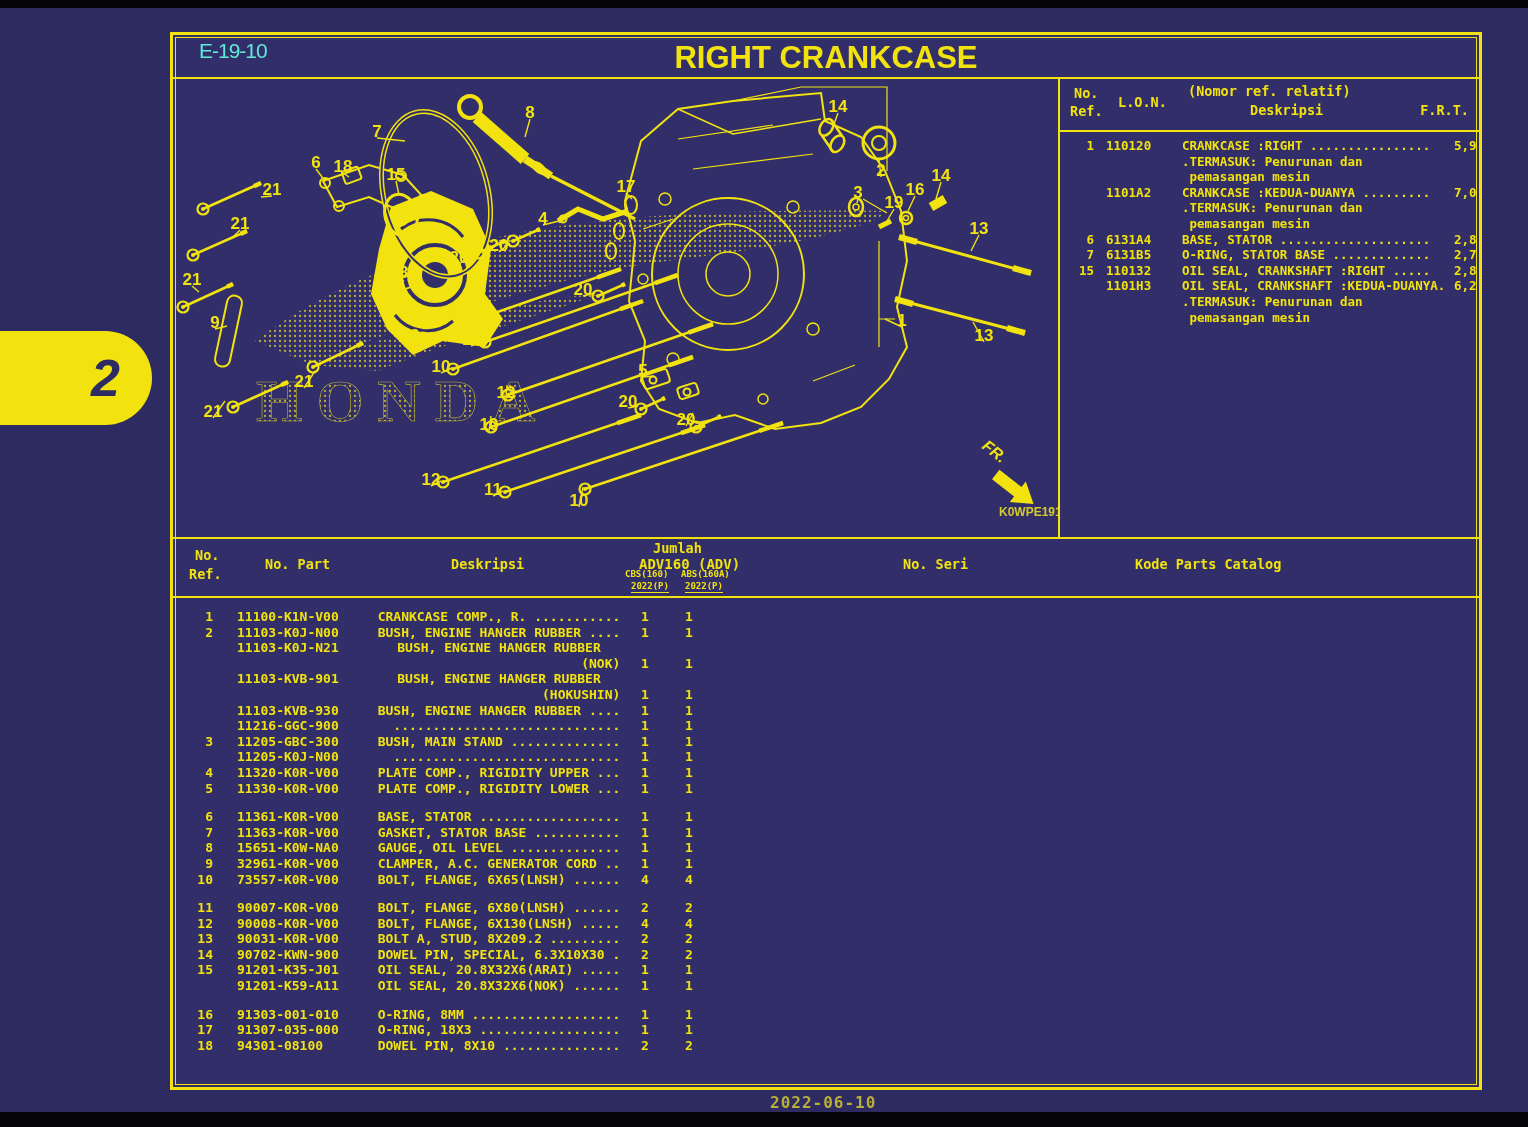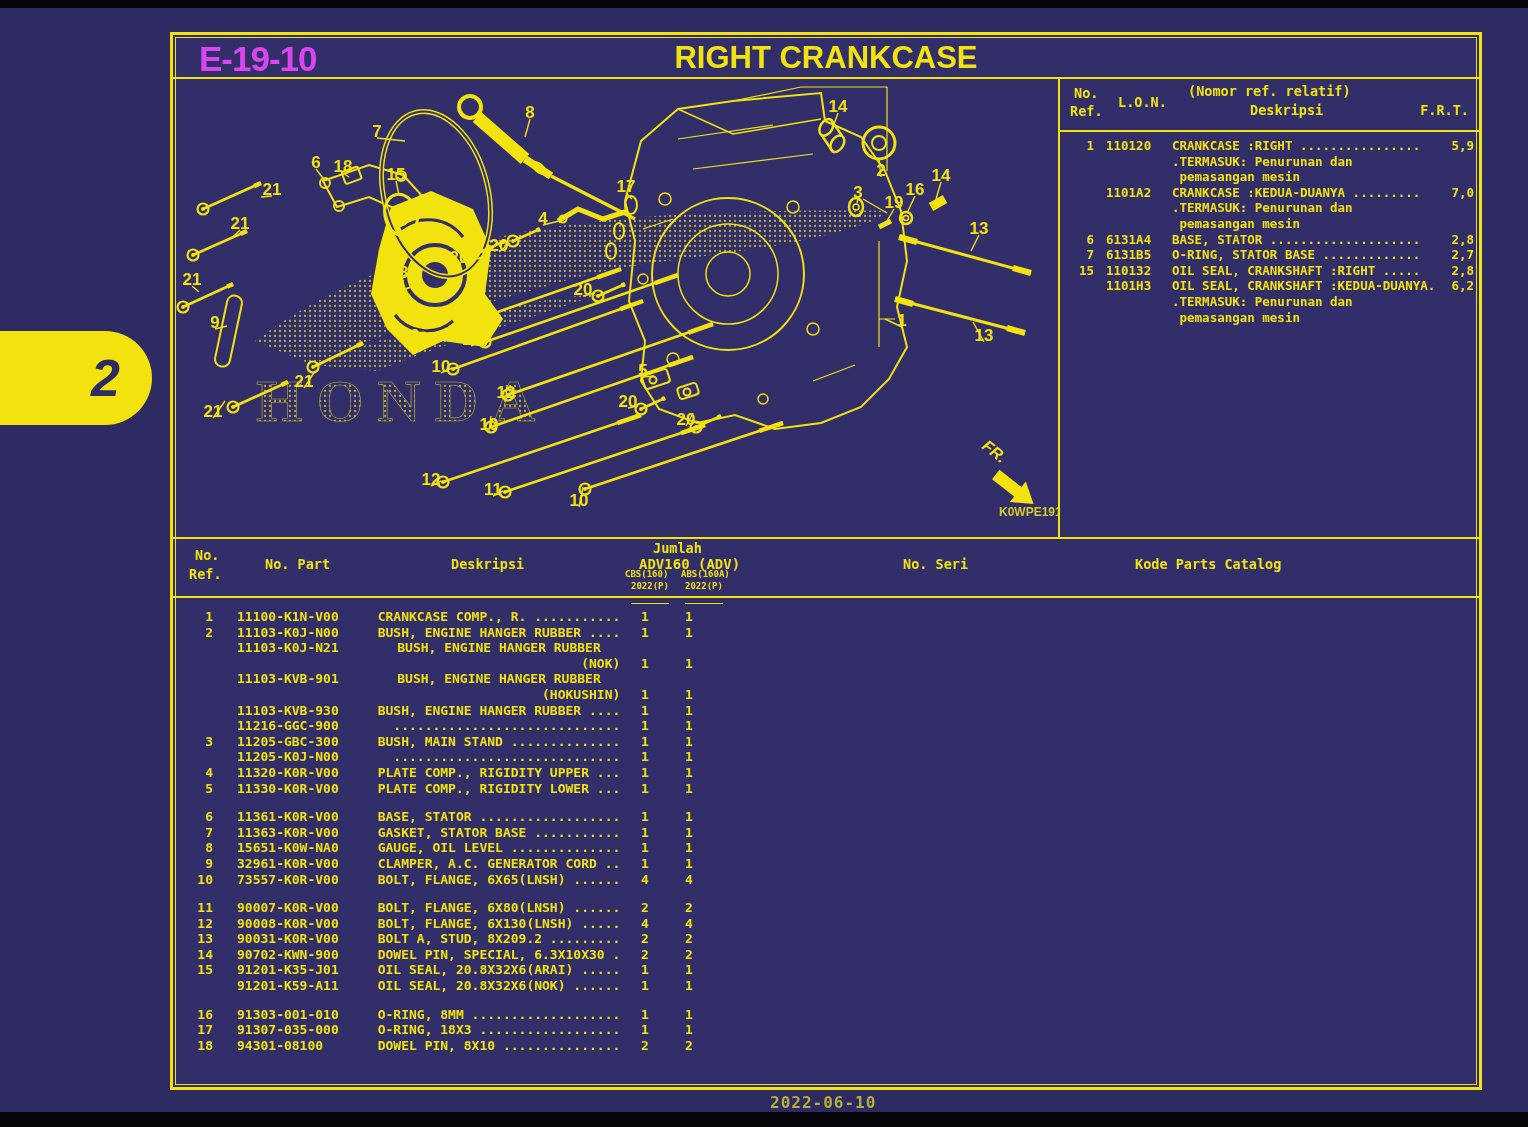--- a/index.html
+++ b/index.html
@@ -14,51 +14,51 @@
                border-radius:0 47px 47px 0;z-index:30;display:flex;align-items:center;justify-content:flex-end;}
   #chapter-tab .num{color:#2e2b63;font-size:52px;font-weight:bold;margin-right:32px;font-style:italic;}
 
   
   #frame{position:absolute;left:170px;top:32px;width:1306px;height:1052px;border:3px solid #f2e30e;
          background:#312e6a;}
   #frame .inner-line{position:absolute;inset:2px;border:1px solid #f2e30e;pointer-events:none;}
 
   
   #hdr{position:absolute;left:0;top:0;width:100%;height:42px;border-bottom:2px solid #f2e30e;}
-  #hdr .code{position:absolute;left:26px;top:4px;font-size:35px;font-weight:bold;color:#d946ef;
+  #hdr .code{position:absolute;left:26px;top:4px;font-size:21px;font-weight:normal;color:#5eead4;
              letter-spacing:-1px;}
   #hdr .title{position:absolute;left:0;top:5px;width:100%;text-align:center;font-size:31px;
               font-weight:bold;color:#f2e30e;letter-spacing:0px;}
 
   
   #diagram{position:absolute;left:0px;top:44px;width:886px;height:458px;}
 
   
   #refpanel{position:absolute;right:0;top:44px;width:419px;height:458px;border-left:2px solid #f2e30e;
             color:#f2e30e;}
   #refhead{position:absolute;left:0;top:0;width:100%;height:51px;border-bottom:2px solid #f2e30e;
            font-family:"DejaVu Sans Mono",monospace;font-weight:bold;font-size:13.5px;}
   #refhead span{position:absolute;white-space:pre;}
   #refbody{position:absolute;left:0;top:53px;width:100%;padding-top:6px;
            font-family:"DejaVu Sans Mono",monospace;font-weight:bold;font-size:12.5px;line-height:15.6px;}
   .rline{display:flex;white-space:pre;}
   .rline .c-ref{width:34px;text-align:right;flex:none;}
   .rline .c-lon{width:60px;margin-left:12px;flex:none;}
-  .rline .c-desc{width:272px;margin-left:6px;flex:none;}
-  .rline .c-frt{width:30px;text-align:right;flex:none;}
+  .rline .c-desc{width:272px;margin-left:16px;flex:none;}
+  .rline .c-frt{width:30px;flex:none;}
 
   
   #ptable{position:absolute;left:0;top:502px;width:100%;height:544px;color:#f2e30e;}
   #phead{position:absolute;left:0;top:0;width:100%;height:57px;border-top:2px solid #f2e30e;
          border-bottom:2px solid #f2e30e;font-family:"DejaVu Sans Mono",monospace;font-weight:bold;}
   #phead span{position:absolute;white-space:pre;}
   .h13{font-size:13.5px;}
   .h10{font-size:14px;}
   .h9{font-size:9px;}
-  .u2022{border-bottom:1.5px solid #f2e30e;padding-bottom:12px;}
+  .u2022{border-bottom:1.5px solid #f2e30e;padding-bottom:1px;}
   #pbody{position:absolute;left:0;top:60px;width:100%;padding-top:12px;
          font-family:"DejaVu Sans Mono",monospace;font-weight:bold;font-size:13px;line-height:15.6px;}
   .pline{display:flex;white-space:pre;}
   .pline .c-ref{width:40px;text-align:right;flex:none;}
   .pline .c-part{width:124px;margin-left:24px;flex:none;}
   .pline .c-desc{width:252px;margin-left:12px;flex:none;text-align:center;}
   .pline .c-q1{width:40px;text-align:center;flex:none;}
   .pline .c-q2{width:48px;text-align:center;flex:none;}
   .pgap{height:13px;}
 

